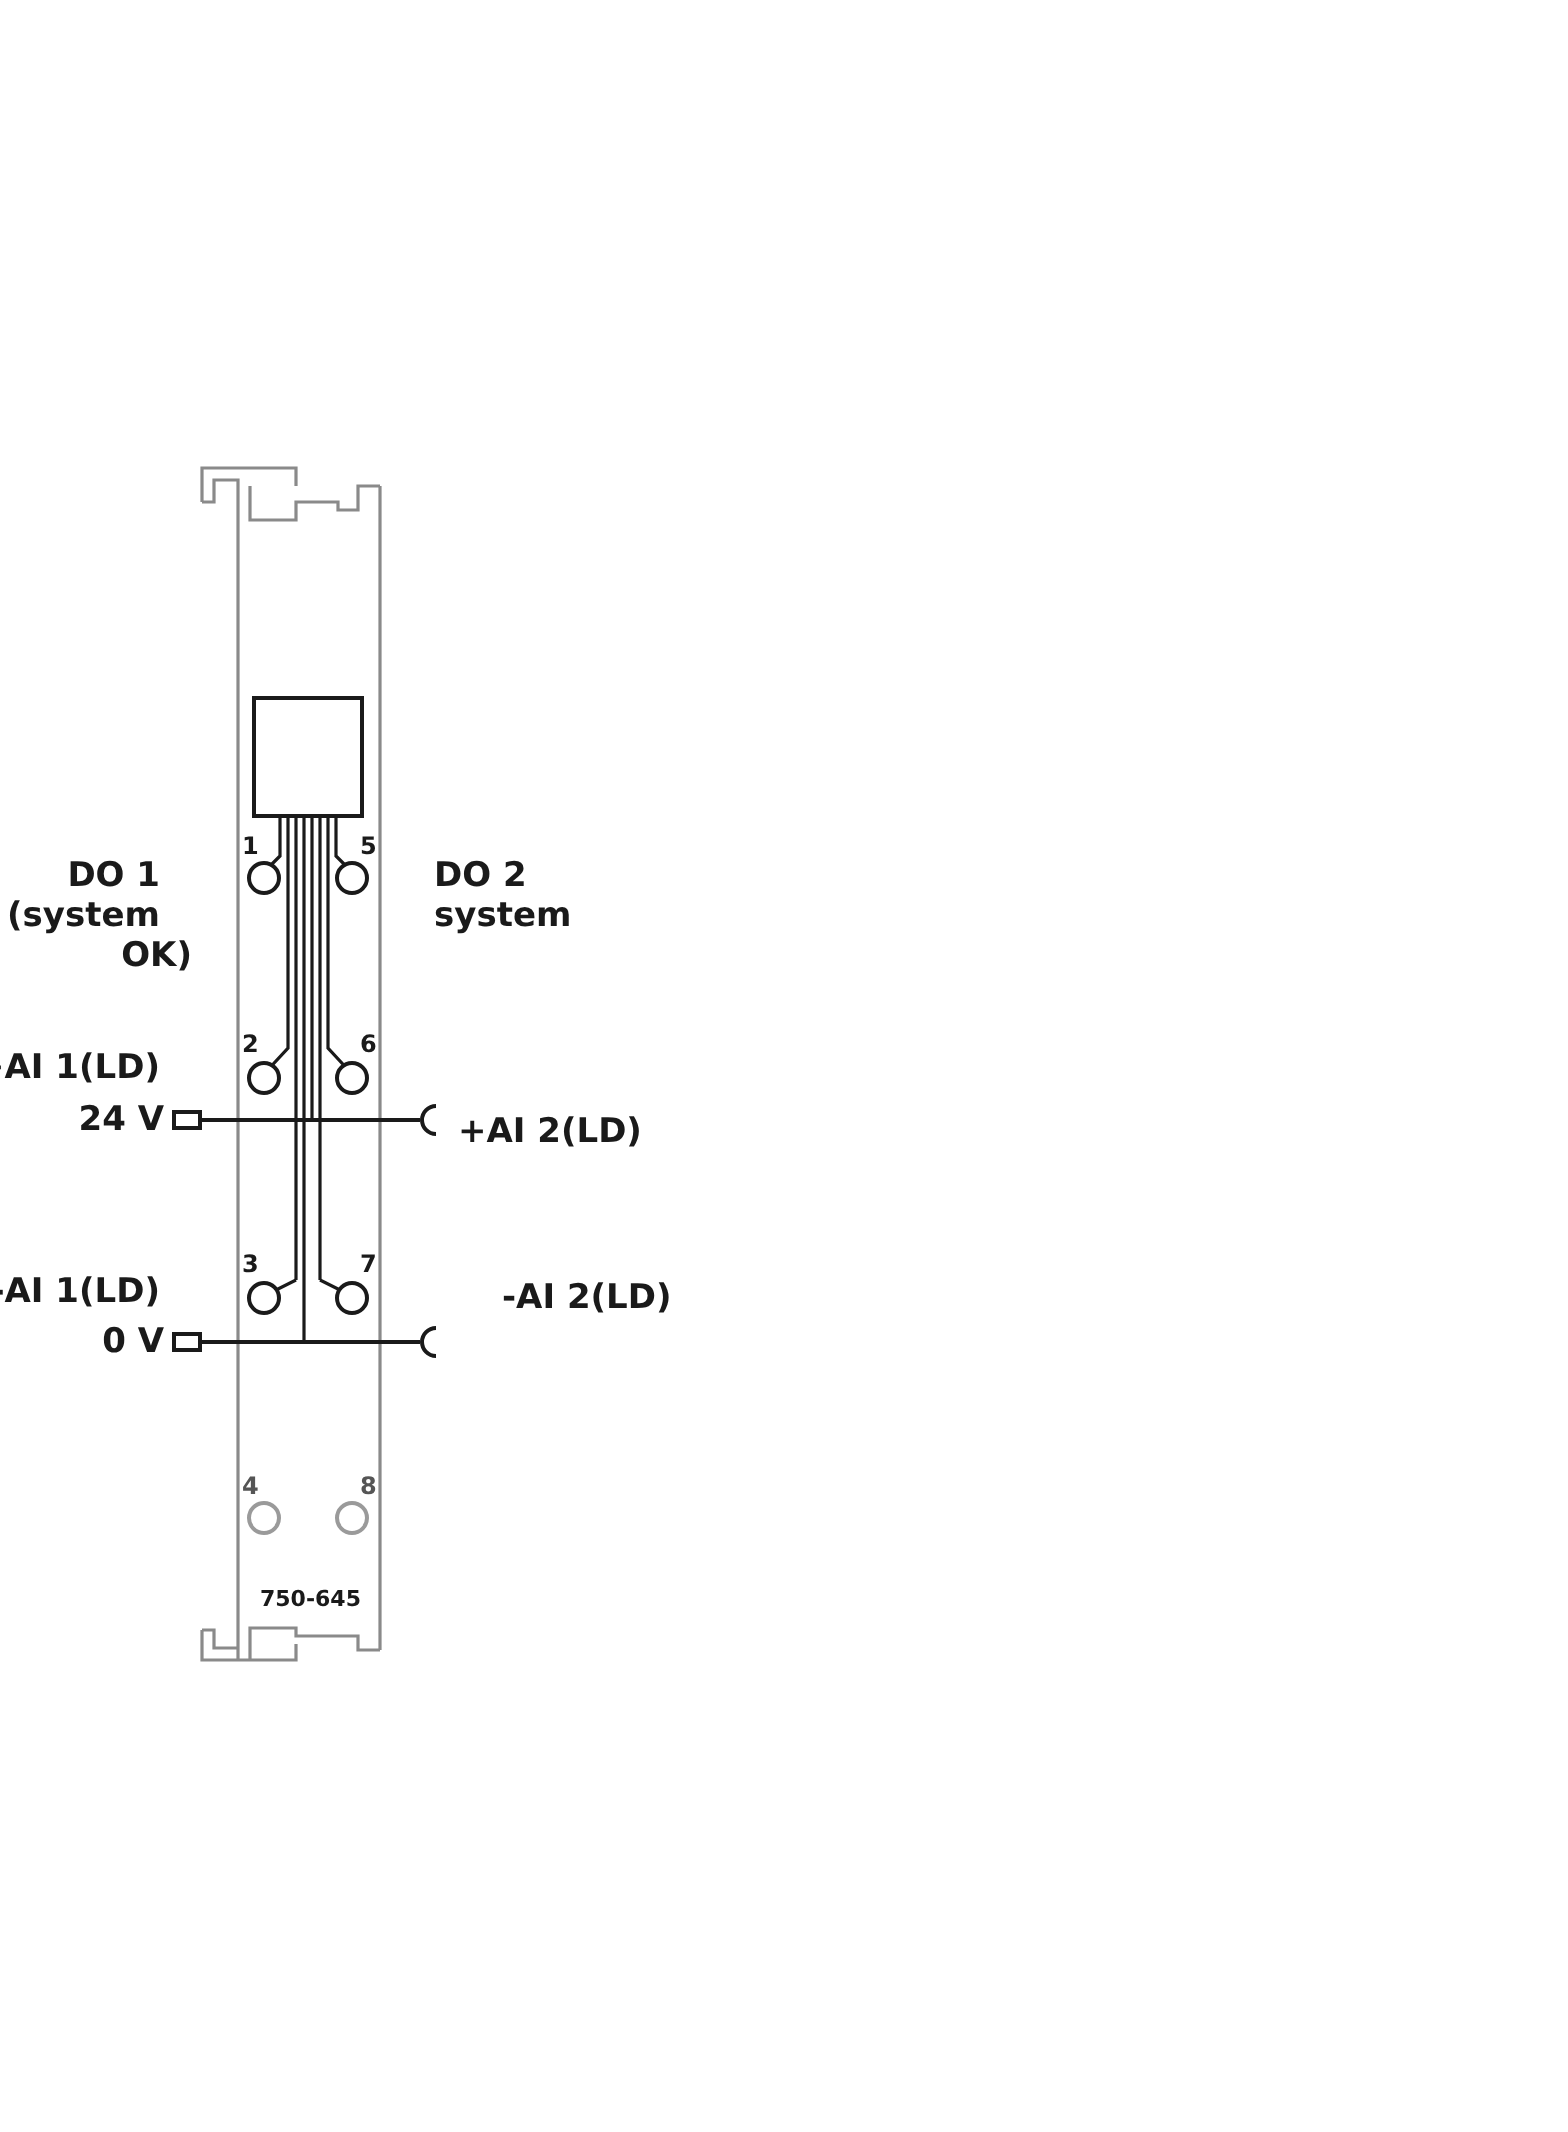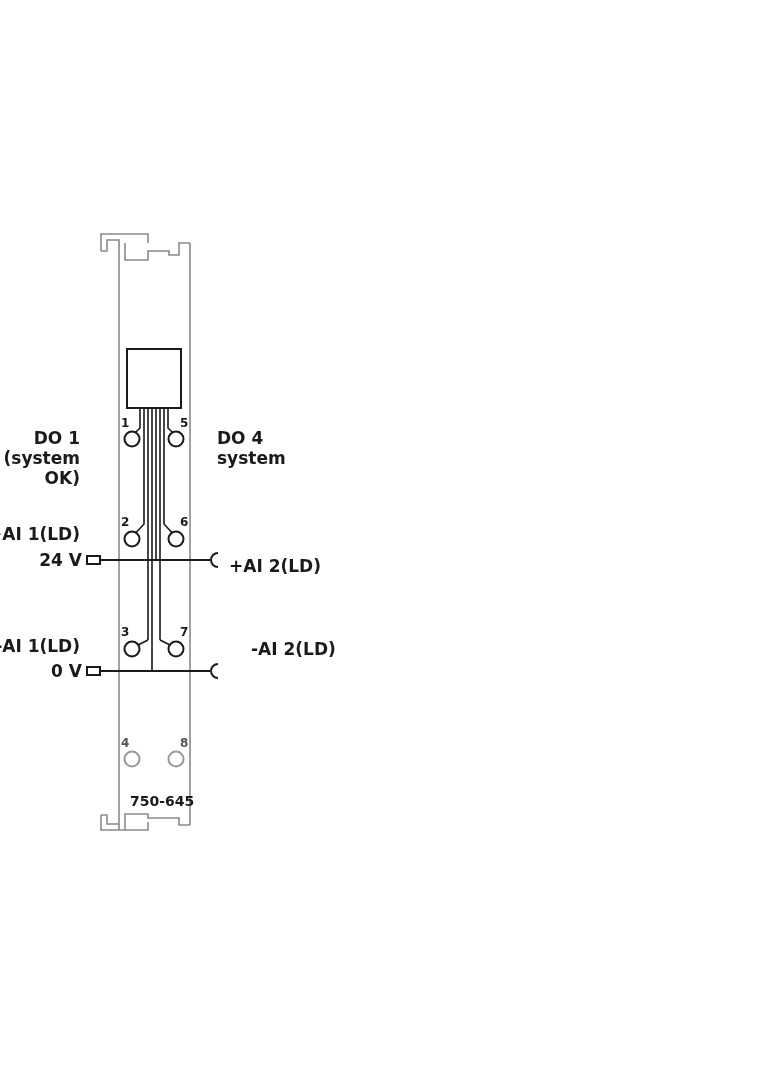--- a/index.html
+++ b/index.html
@@ -6,21 +6,21 @@
   body { width:784px; height:1066px; position:relative; overflow:hidden;
          font-family:"DejaVu Sans", sans-serif; }
   svg { position:absolute; left:0; top:0; }
   .lbl { position:absolute; font-family:"DejaVu Sans", sans-serif; font-weight:bold;
          color:#1a1a1a; font-size:17px; line-height:20px; white-space:nowrap; }
   .r { text-align:right; }
   .num { position:absolute; font-family:"DejaVu Sans", sans-serif; font-weight:bold;
          color:#1a1a1a; font-size:12px; line-height:12px; }
   .num.dim { color:#555; }
   .part { position:absolute; font-family:"DejaVu Sans", sans-serif; font-weight:bold;
-          color:#1a1a1a; font-size:14px; }
+          color:#1a1a1a; font-size:11px; }
 </style>
 </head>
 <body>
 
 <svg width="784" height="1066" viewBox="0 0 784 1066">
 
   <g fill="none" stroke="#8a8a8a" stroke-width="1.6">
 
     <polyline points="101,251 101,234 148,234 148,243"></polyline>
     <polyline points="101,251 107,251 107,240 119,240 119,243"></polyline>
@@ -82,22 +82,22 @@
 <div class="num dim" style="left:121px;top:737px;">4</div>
 <div class="num" style="left:180px;top:417px;">5</div>
 <div class="num" style="left:180px;top:516px;">6</div>
 <div class="num" style="left:180px;top:626px;">7</div>
 <div class="num dim" style="left:180px;top:737px;">8</div>
 
 <div class="part" style="left:130px;top:793px;">750-645</div>
 
 <div class="lbl r" style="right:704px;top:428px;">DO 1</div>
 <div class="lbl r" style="right:704px;top:448px;">(system</div>
-<div class="lbl r" style="right:704px;top:468px;">OK)</div>
+<div class="lbl r" style="right:688px;top:468px;">OK)</div>
 <div class="lbl r" style="right:704px;top:524px;">+AI 1(LD)</div>
 <div class="lbl r" style="right:702px;top:550px;">24 V</div>
 <div class="lbl r" style="right:704px;top:636px;">-AI 1(LD)</div>
 <div class="lbl r" style="right:702px;top:661px;">0 V</div>
 
-<div class="lbl" style="left:217px;top:428px;">DO 4</div>
+<div class="lbl" style="left:217px;top:428px;">DO 2</div>
 <div class="lbl" style="left:217px;top:448px;">system</div>
 <div class="lbl" style="left:229px;top:524px;margin-top:32px;">+AI 2(LD)</div>
 <div class="lbl" style="left:219px;top:639px;margin-left:32px;">-AI 2(LD)</div>
 
 </body></html>

